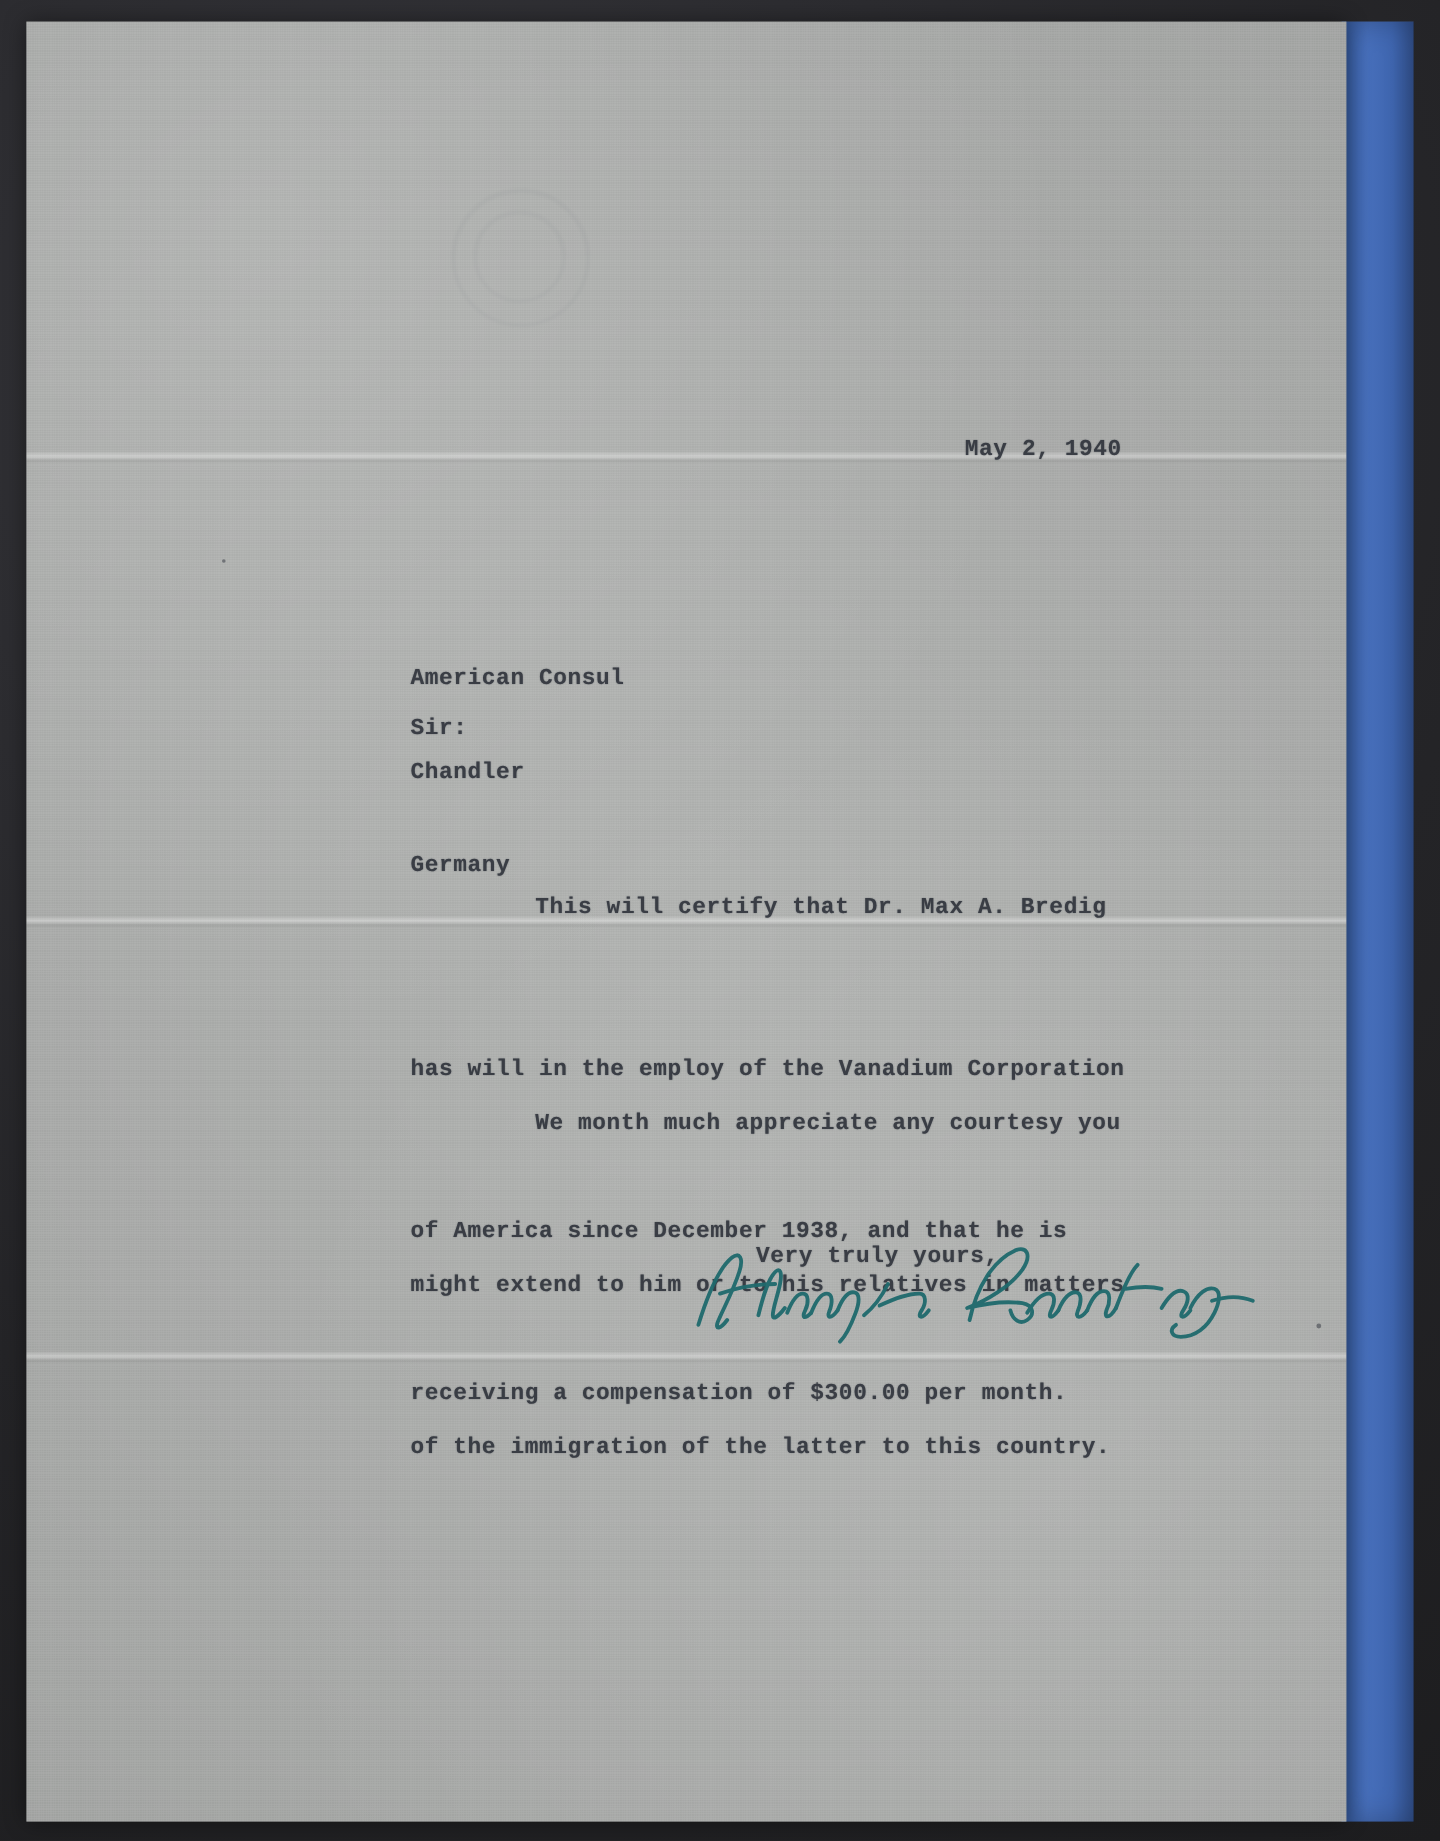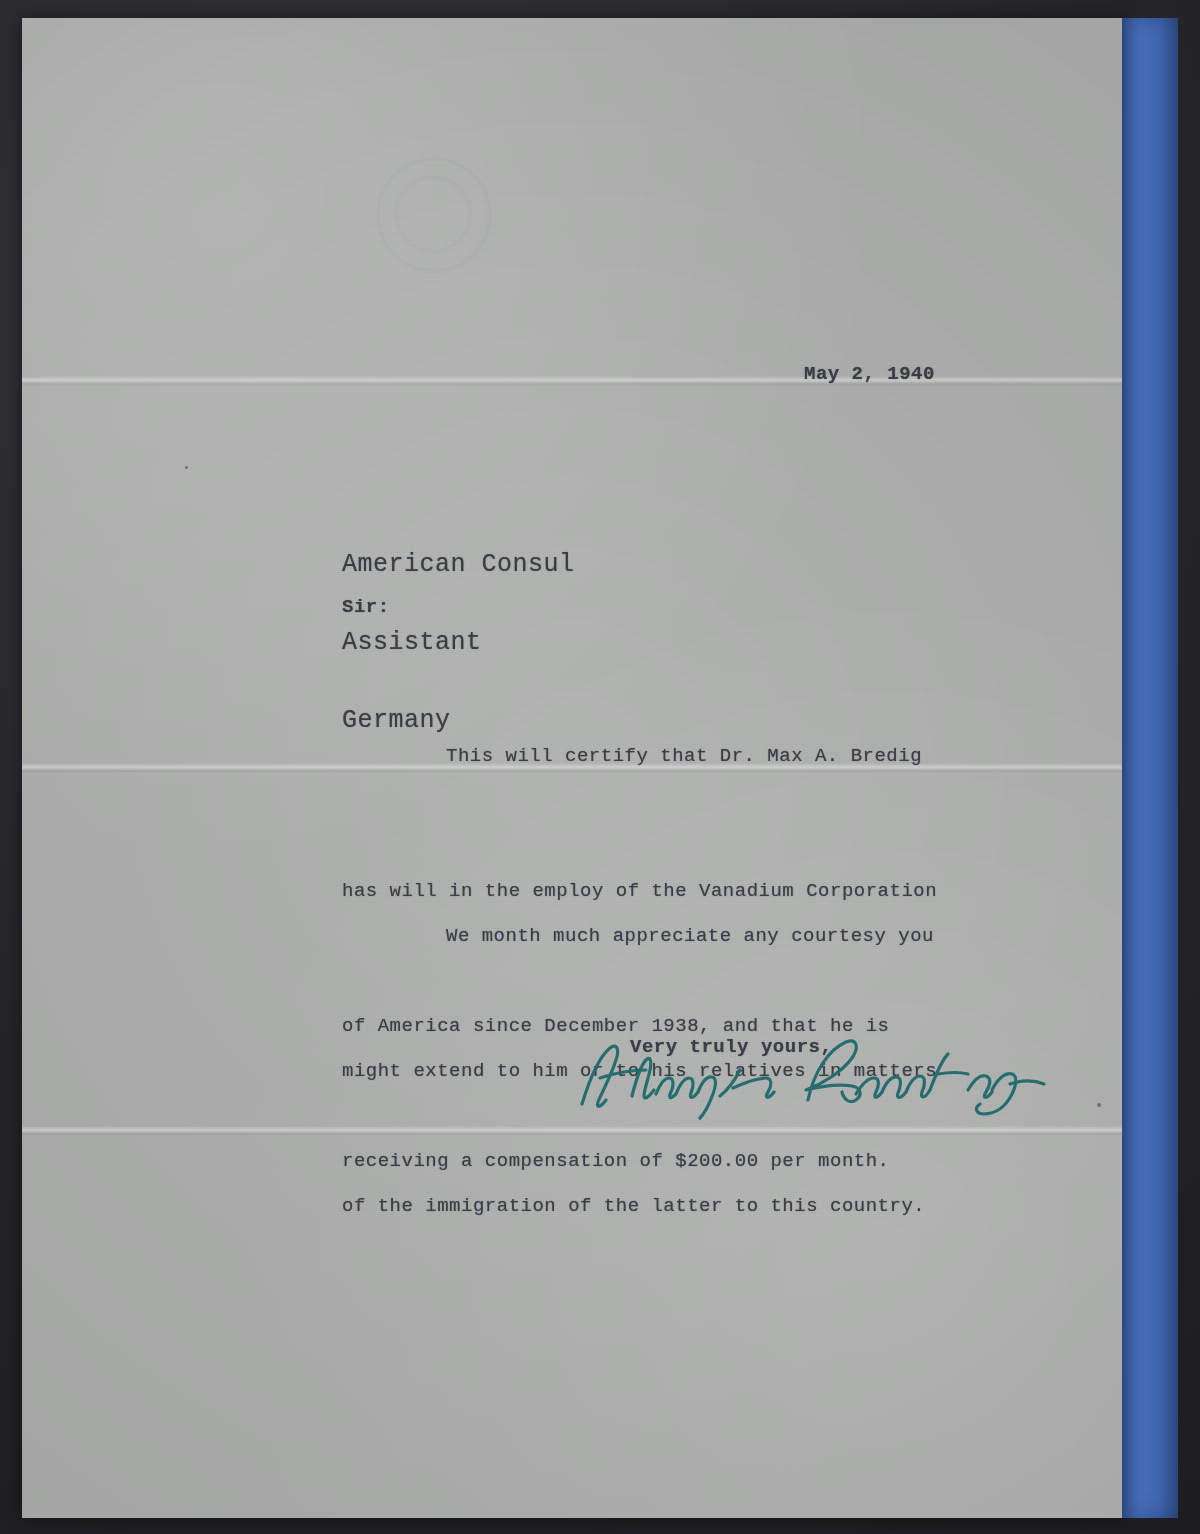--- a/index.html
+++ b/index.html
@@ -123,36 +123,36 @@
   #date-line {
     left: 782px;
     top: 345px;
     font-size: 19px;
     font-weight: bold;
   }
 
   #addressee {
     left: 320px;
     top: 482px;
-    font-size: 25px;
-    font-weight: normal;
+    font-size: 19px;
+    font-weight: bold;
     line-height: 26px;
   }
 
   #salutation {
     left: 320px;
     top: 578px;
     font-size: 19px;
     font-weight: bold;
   }
 
   .body-para {
     left: 320px;
     font-size: 19px;
-    font-weight: normal;
+    font-weight: bold;
     line-height: 45px;
     width: 760px;
   }
   #para-1 { top: 626px; }
   #para-2 { top: 806px; }
 
   .indent { display: inline-block; width: 104px; }
 
   #closing {
     left: 608px;
@@ -205,31 +205,31 @@
     <div class="fold f2"></div>
     <div class="fold f3"></div>
 
     <div class="speck" id="speck-1"></div>
     <div class="speck" id="speck-2"></div>
 
     <div class="typed" id="date-line">May 2, 1940</div>
 
     <div class="typed" id="addressee">
       <div>American Consul</div>
-      <div>Assistant</div>
+      <div>Chandler</div>
       <div>Germany</div>
     </div>
 
     <div class="typed" id="salutation">Sir:</div>
 
     <div class="typed body-para" id="para-1">
       <div><span class="indent"></span><span>This will certify that Dr. Max A. Bredig</span></div>
       <div>has will in the employ of the Vanadium Corporation</div>
       <div>of America since December 1938, and that he is</div>
-      <div>receiving a compensation of $200.00 per month.</div>
+      <div>receiving a compensation of $300.00 per month.</div>
     </div>
 
     <div class="typed body-para" id="para-2">
       <div><span class="indent"></span><span>We month much appreciate any courtesy you</span></div>
       <div>might extend to him or to his relatives in matters</div>
       <div>of the immigration of the latter to this country.</div>
     </div>
 
     <div class="typed" id="closing">Very truly yours,</div>
 

